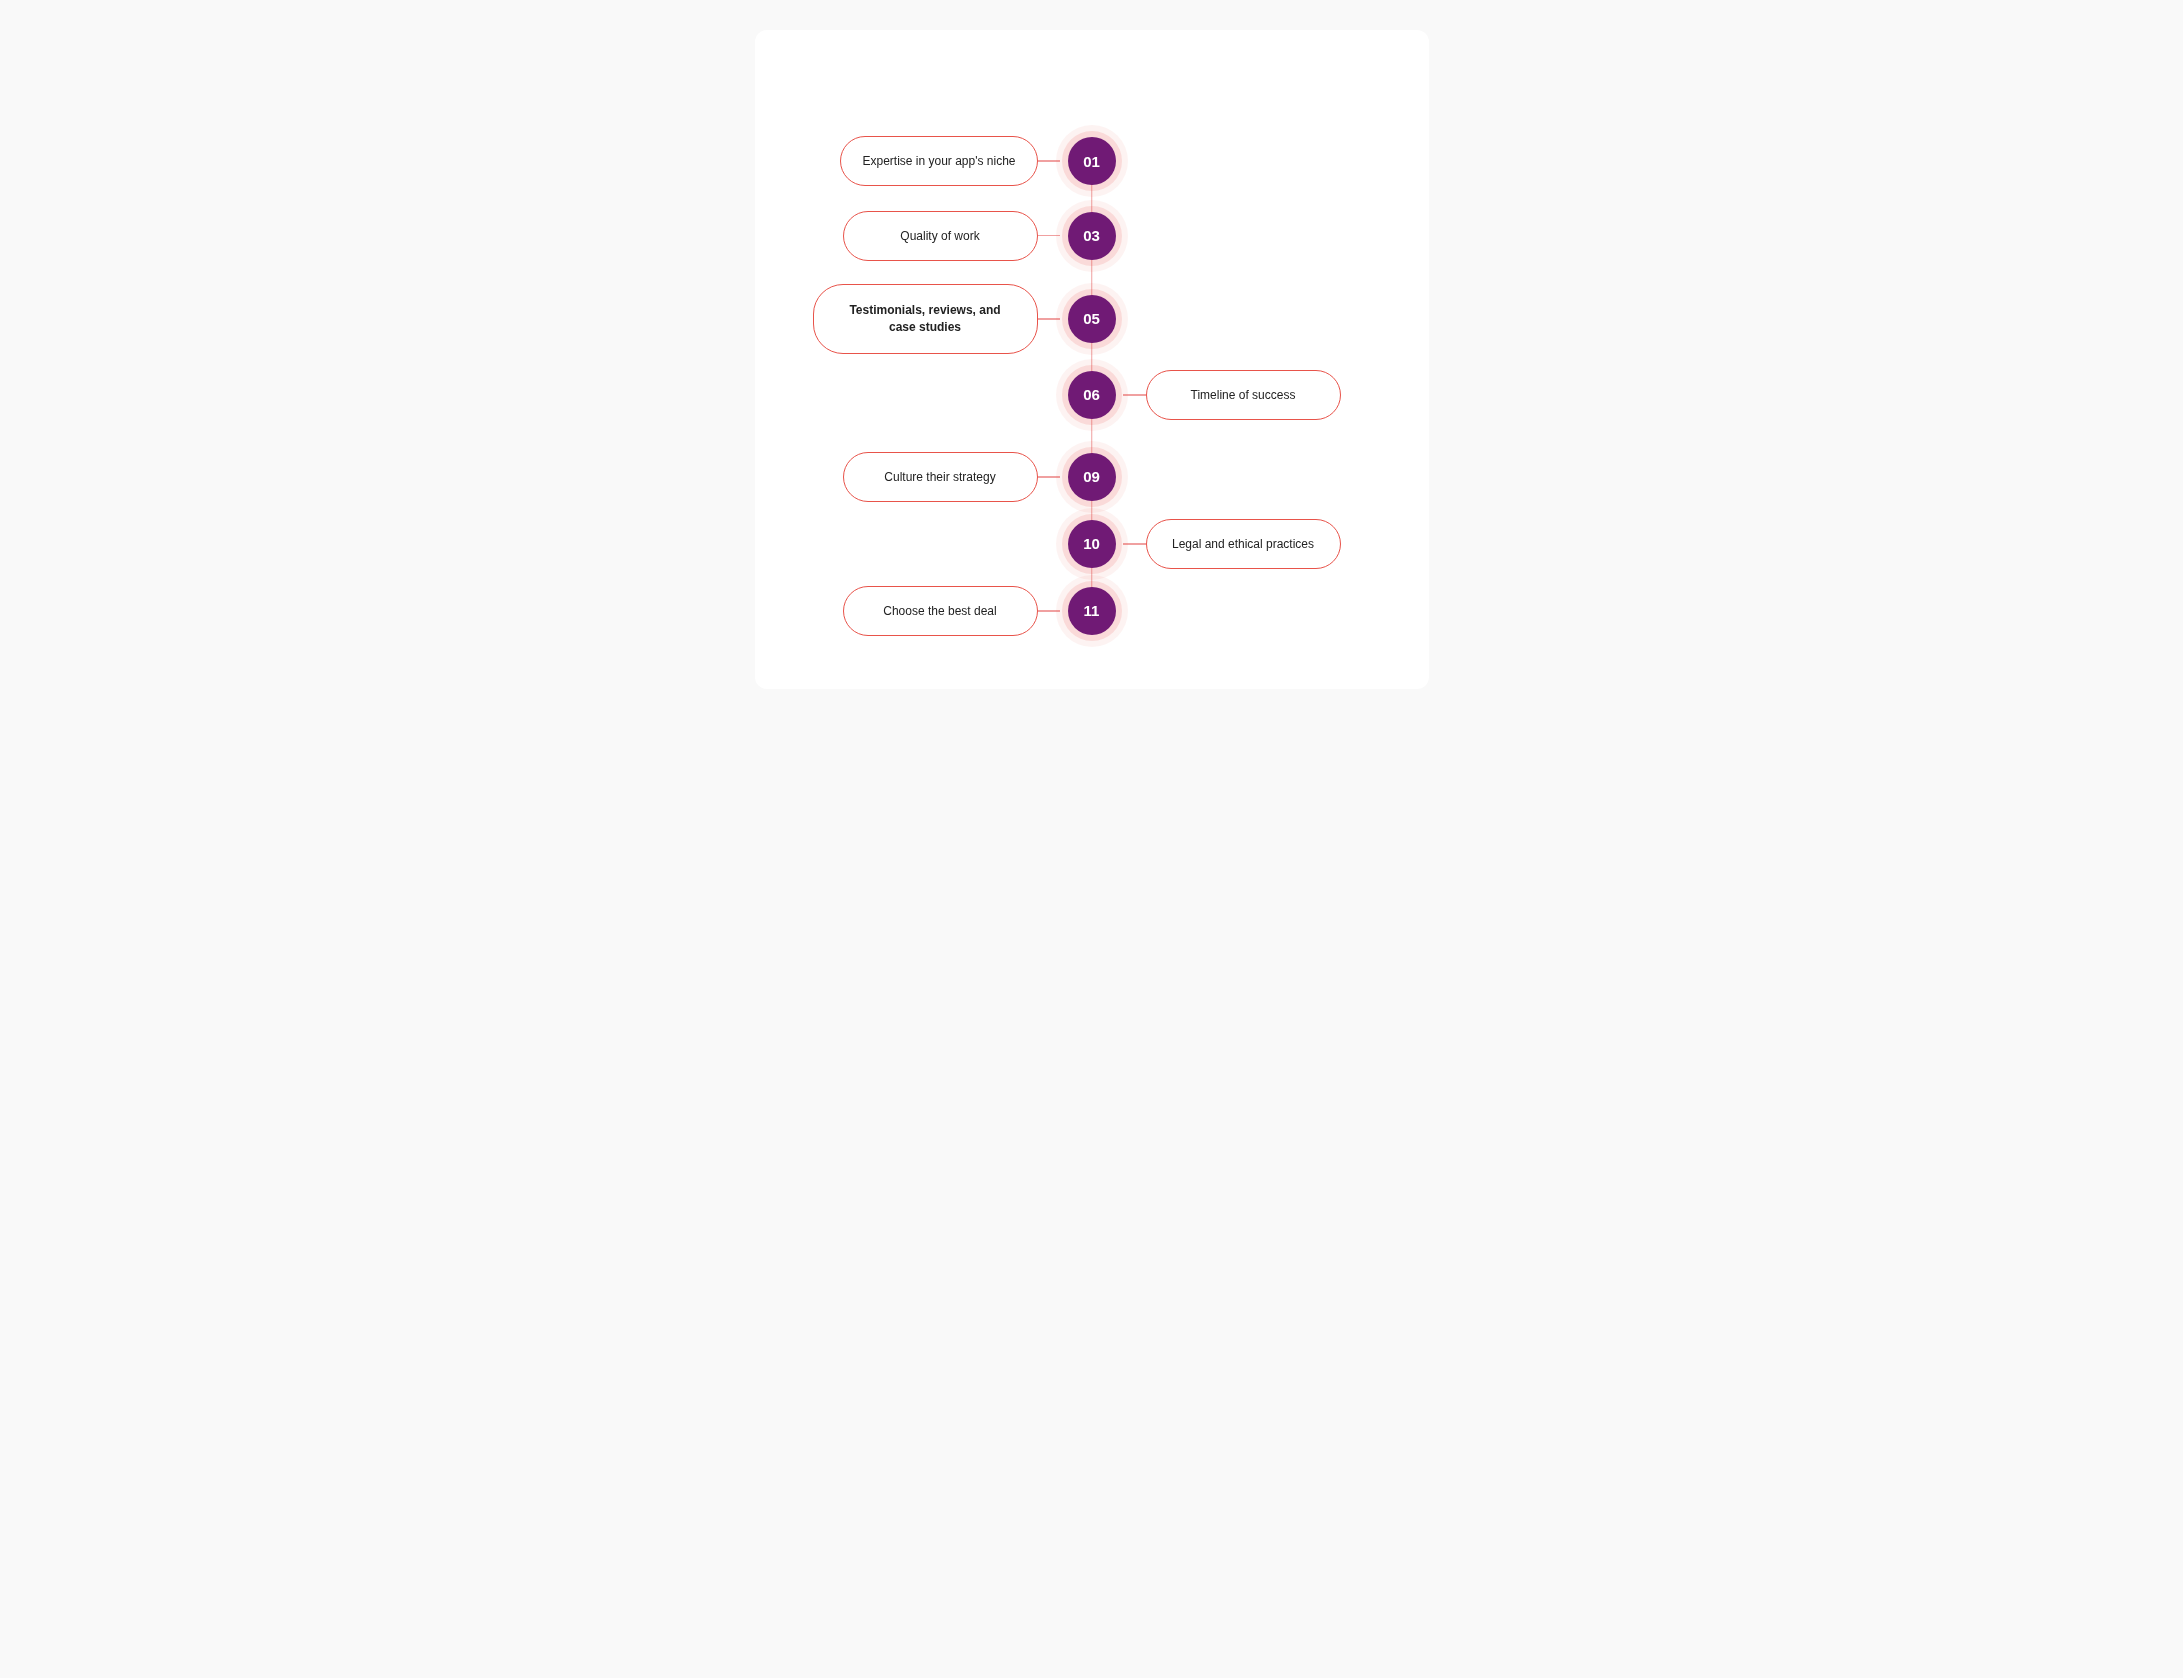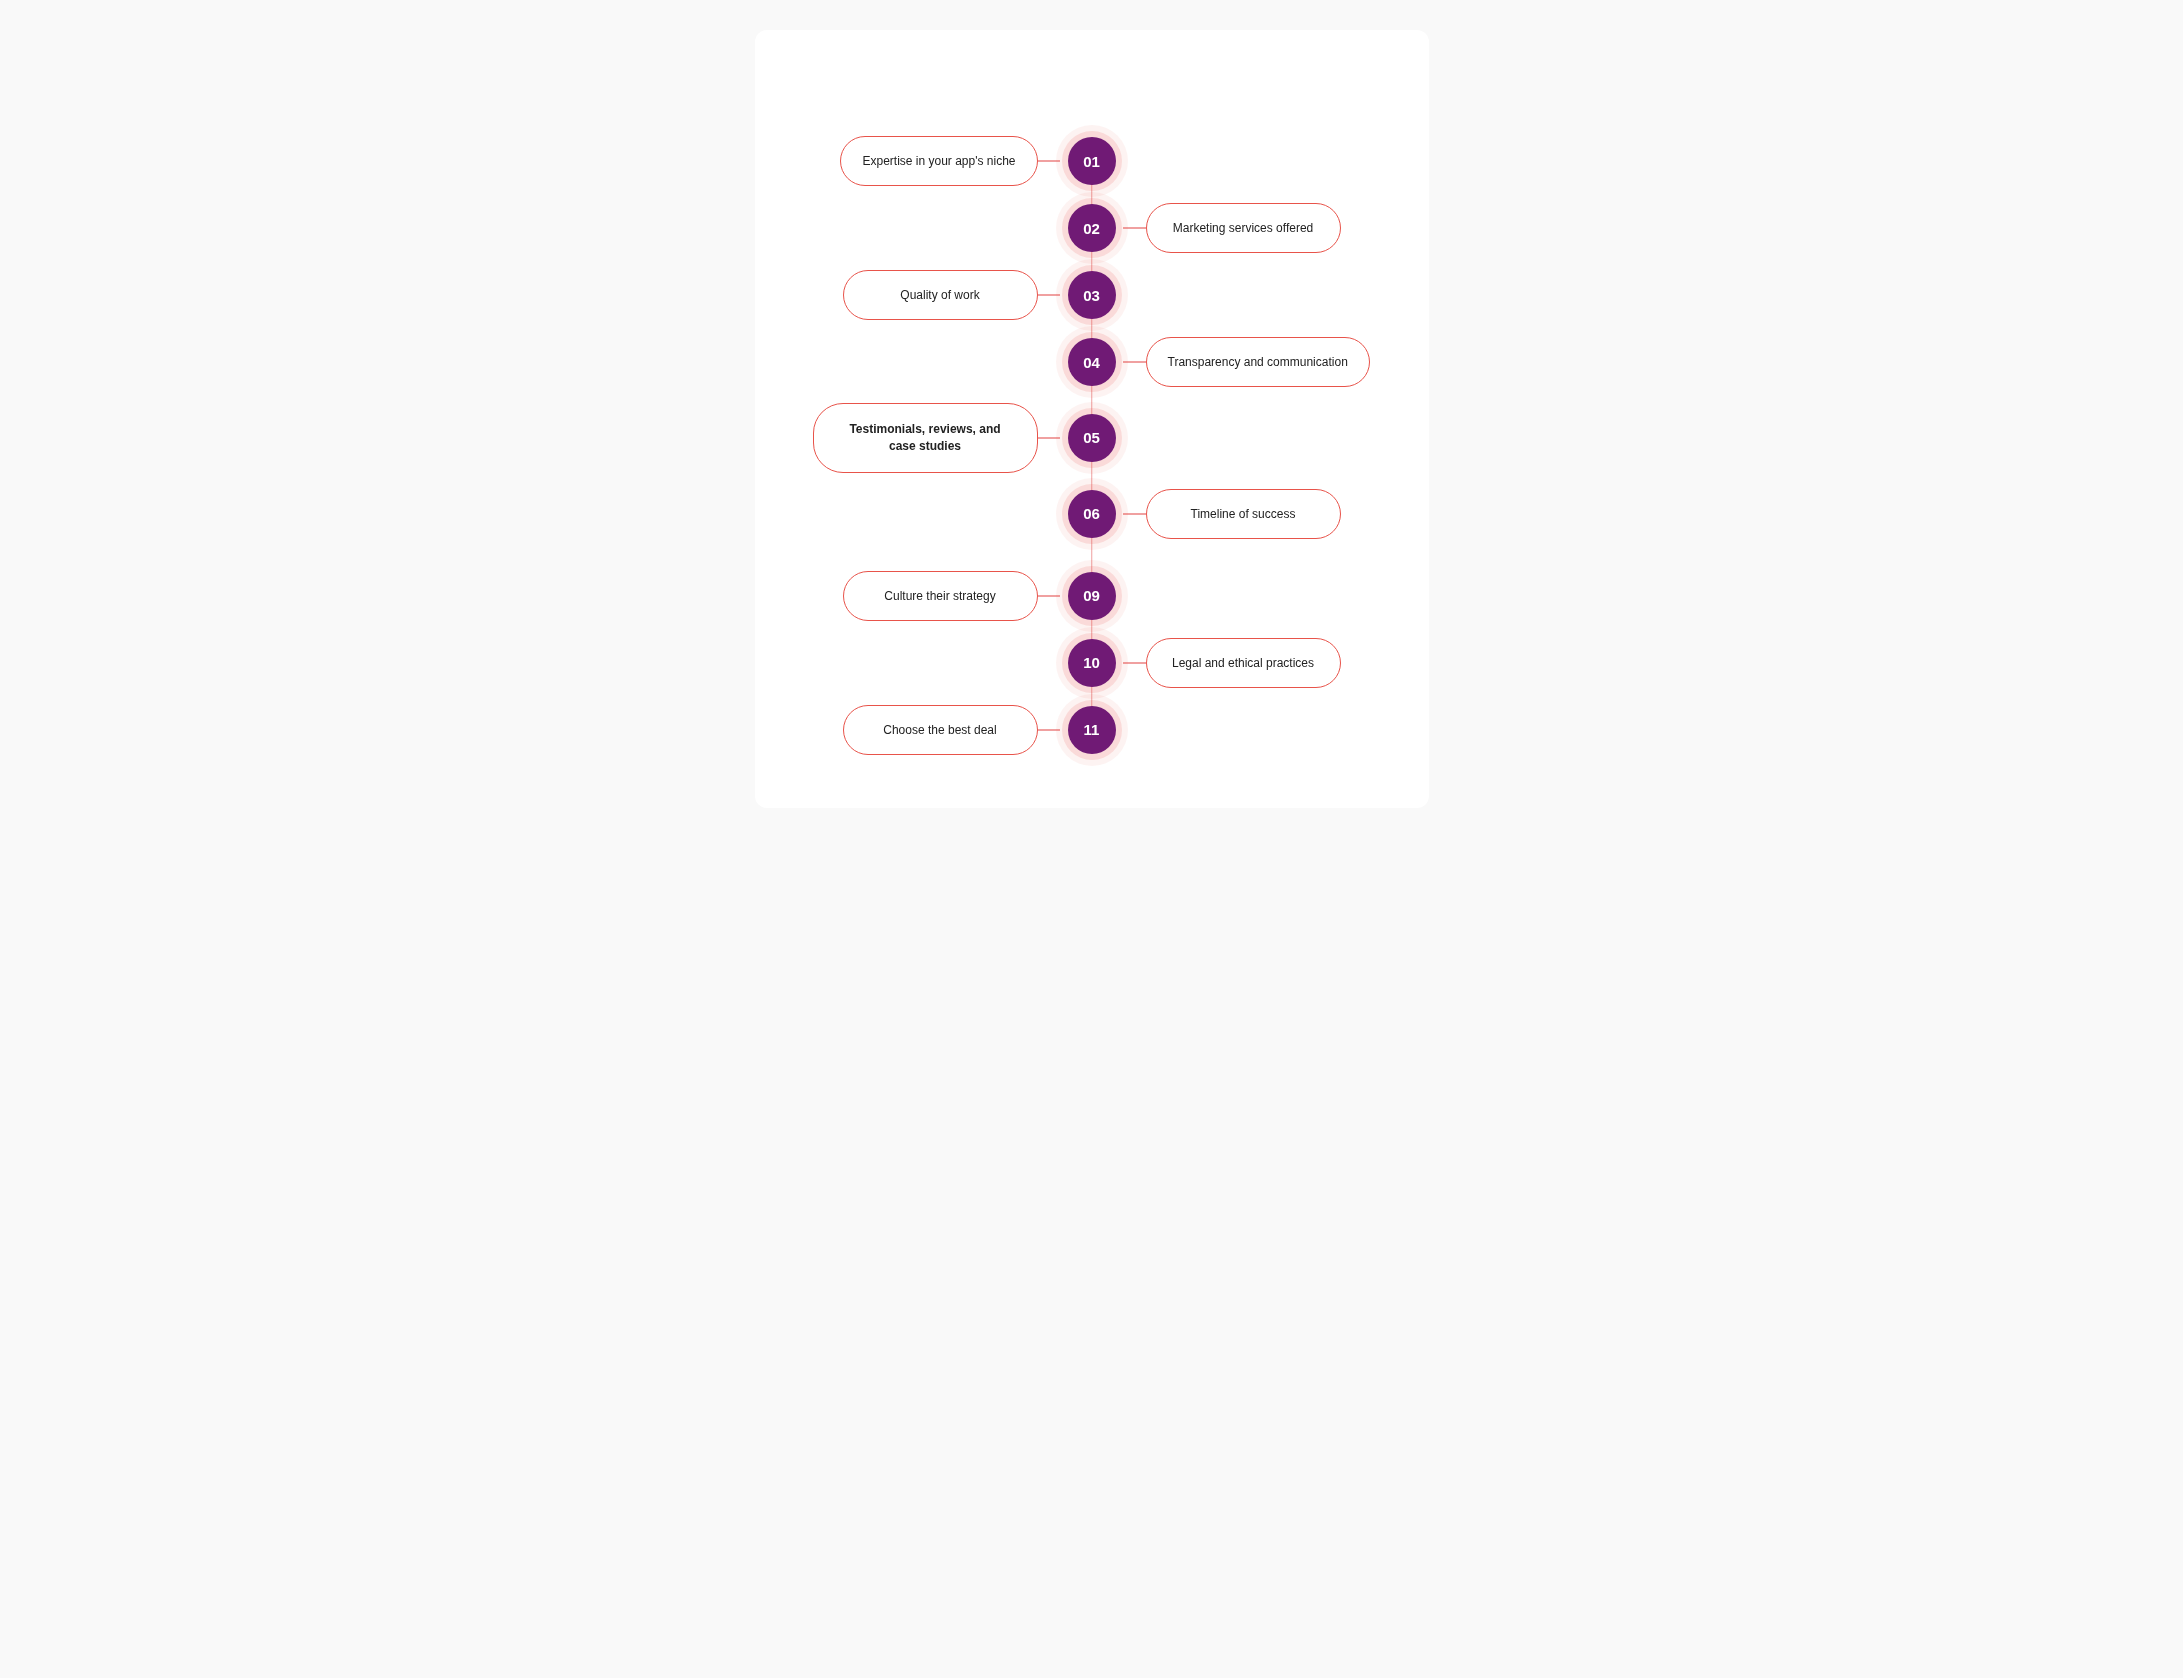--- a/index.html
+++ b/index.html
@@ -158,76 +158,40 @@
       <div class="center-circle">
 
     <div class="circle">
       01
     </div>
 
       </div>
       <div class="right-content empty"></div>
     </div>
         <div class="gap-row"></div>
-        <div class="layout-row">
-      <div class="left-content empty"></div>
-      <div class="center-circle">
-
-    <div class="circle">
-      02
-    </div>
-
-      </div>
-      <div class="right-content">
-        <div class="connector" style="background:#f0a0a0;height:1.5px;width:22.5px;flex-shrink:0;"></div>
-
-    <div class="pill">
-      Marketing services offered
-    </div>
-
-      </div>
-    </div>
         <div class="gap-row"></div>
         <div class="layout-row">
       <div class="left-content">
 
     <div class="pill">
       Quality of work
     </div>
 
         <div class="connector" style="background:#f0a0a0;height:1.5px;width:22.5px;flex-shrink:0;"></div>
       </div>
       <div class="center-circle">
 
     <div class="circle">
       03
     </div>
 
       </div>
       <div class="right-content empty"></div>
     </div>
         <div class="gap-row"></div>
-        <div class="layout-row">
-      <div class="left-content empty"></div>
-      <div class="center-circle">
-
-    <div class="circle">
-      04
-    </div>
-
-      </div>
-      <div class="right-content">
-        <div class="connector" style="background:#f0a0a0;height:1.5px;width:22.5px;flex-shrink:0;"></div>
-
-    <div class="pill">
-      Transparency and communication
-    </div>
-
-      </div>
-    </div>
         <div class="gap-row"></div>
         <div class="layout-row">
       <div class="left-content">
 
     <div class="pill multiline">
       Testimonials, reviews, and case studies
     </div>
 
         <div class="connector" style="background:#f0a0a0;height:1.5px;width:22.5px;flex-shrink:0;"></div>
       </div>

